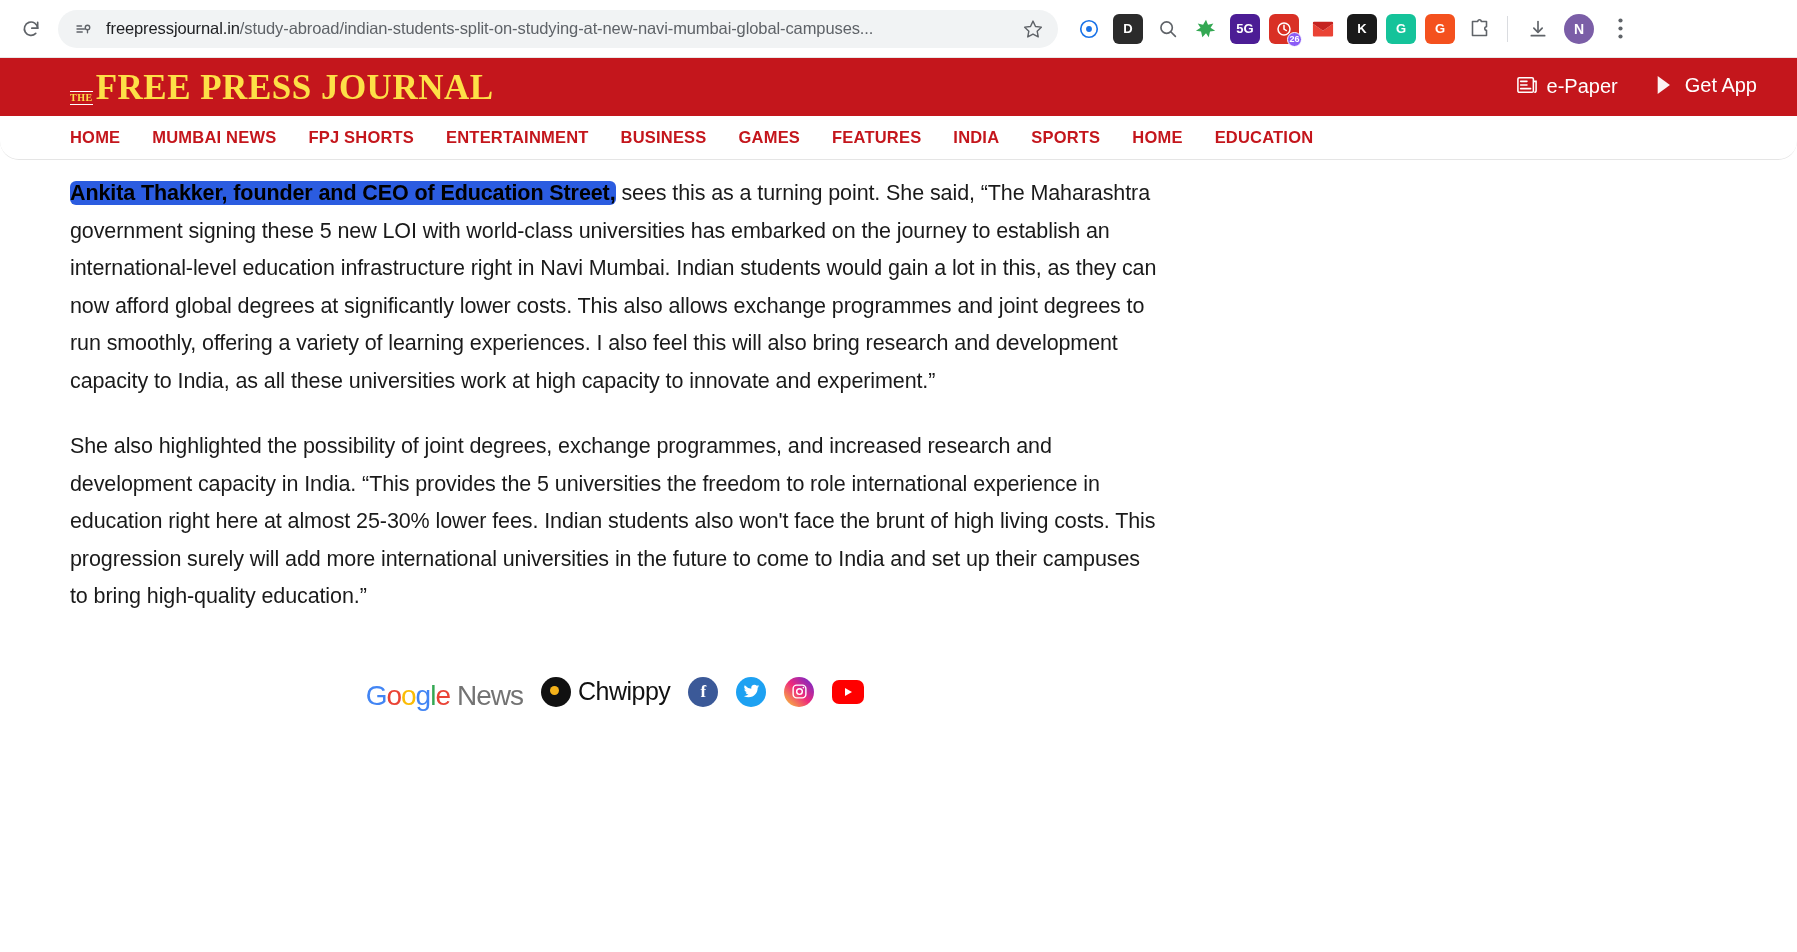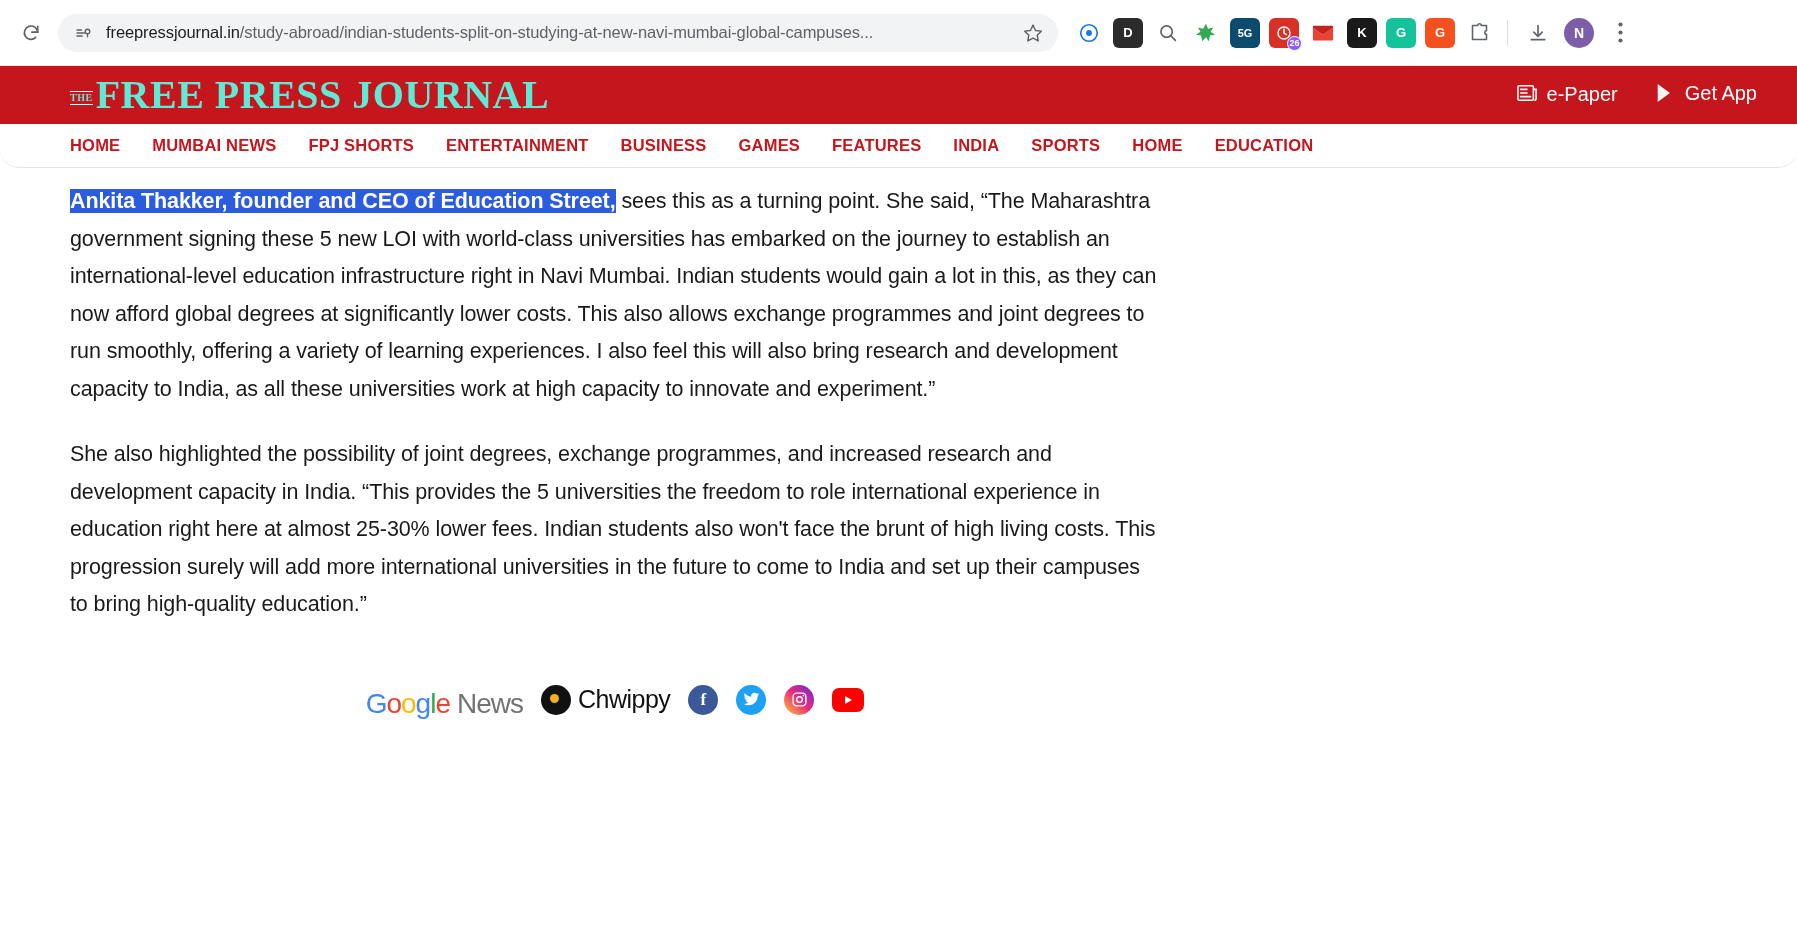--- a/index.html
+++ b/index.html
@@ -6,21 +6,21 @@
   html, body {
     margin: 0; padding: 0;
     width: 1797px; height: 952px;
     background: #ffffff;
     font-family: "Liberation Sans", sans-serif;
     overflow: hidden;
   }
 
   
   .browser-bar {
-    height: 66px;
+    height: 58px;
     background: #ffffff;
     display: flex;
     align-items: center;
     padding: 0 14px;
     gap: 10px;
     border-bottom: 1px solid #e8e8e8;
   }
   .nav-icon {
     width: 34px; height: 34px;
     display: flex; align-items: center; justify-content: center;
@@ -104,38 +104,38 @@
   .site-header {
     background: #c4161c;
     height: 58px;
     display: flex;
     align-items: center;
     justify-content: space-between;
     padding: 0 40px 0 70px;
   }
   .masthead {
     display: flex;
-    align-items: center;
-    color: #5eead4;
+    align-items: flex-end;
+    color: #fde047;
   }
   .masthead .the {
     font-family: "Liberation Serif", serif;
     font-size: 10px;
     font-weight: bold;
     letter-spacing: 0.5px;
     line-height: 1;
     margin-top: 6px;
     margin-right: 3px;
     border-top: 1.5px solid #fff;
     border-bottom: 1.5px solid #fff;
     padding: 1px 0;
   }
   .masthead .name {
     font-family: "Liberation Serif", serif;
-    font-size: 40px;
+    font-size: 35px;
     font-weight: bold;
     letter-spacing: 0.5px;
     line-height: 1;
   }
   .header-actions {
     display: flex;
     align-items: center;
     gap: 36px;
     color: #fff;
   }
@@ -178,22 +178,23 @@
   p.body-text {
     font-size: 21.5px;
     line-height: 37.5px;
     color: #1a1a1a;
     margin: 0 0 28px 0;
     letter-spacing: -0.1px;
   }
   p.body-text:first-of-type { margin-top: 15px; }
   .sel {
     background: #2b5ce0;
-    color: #ffffff;
+    color: #000000;
     font-weight: 600;
+    border-radius: 6px;
   }
 
   
   .follow-wrap {
     margin-top: 52px;
     max-width: 1090px;
     padding-top: 6px;
   }
   .follow-line {
     border-top: 1px solid #e0e0e0;
@@ -294,21 +295,21 @@
       <svg width="21" height="21" viewBox="0 0 24 24" fill="none" stroke="currentColor" stroke-width="1.9">
           <circle cx="11" cy="11" r="6.5"></circle>
           <path d="M16 16l5 5" stroke-linecap="round"></path>
         </svg>
     </div>
     <div class="ext" style="color:#34a853">
       <svg width="22" height="22" viewBox="0 0 24 24" fill="currentColor">
           <path d="M12 2l2.2 5.3L20 6l-3 4.6L22 14l-5.6.6L15 21l-3-4.4L8 21l-1.4-6.4L1 14l5-3.4L3 6l5.8 1.3z"></path>
         </svg>
     </div>
-    <div class="ext" style="background:#0c4a6e;font-size:11px">
+    <div class="ext" style="background:#4c1d95;font-size:13px">
       <span>5G</span>
     </div>
     <div class="ext" style="background:#d93025">
       <svg width="18" height="18" viewBox="0 0 24 24" fill="none" stroke="#fff" stroke-width="2">
           <circle cx="12" cy="12" r="8"></circle>
           <path d="M12 7v5l3 2" stroke-linecap="round"></path>
         </svg>
       <span class="ext-badge">26</span>
     </div>
     <div class="ext" style="color:#ea4335;background:#fff">

